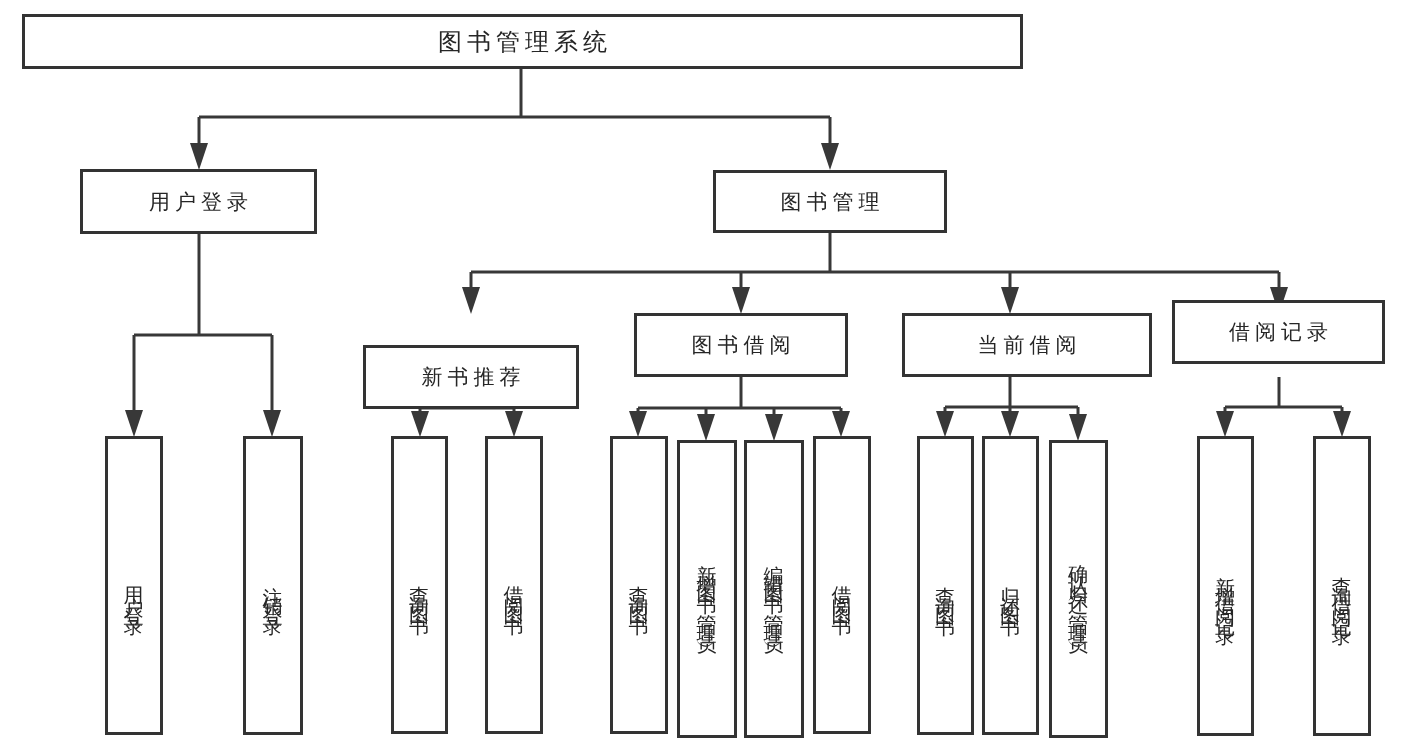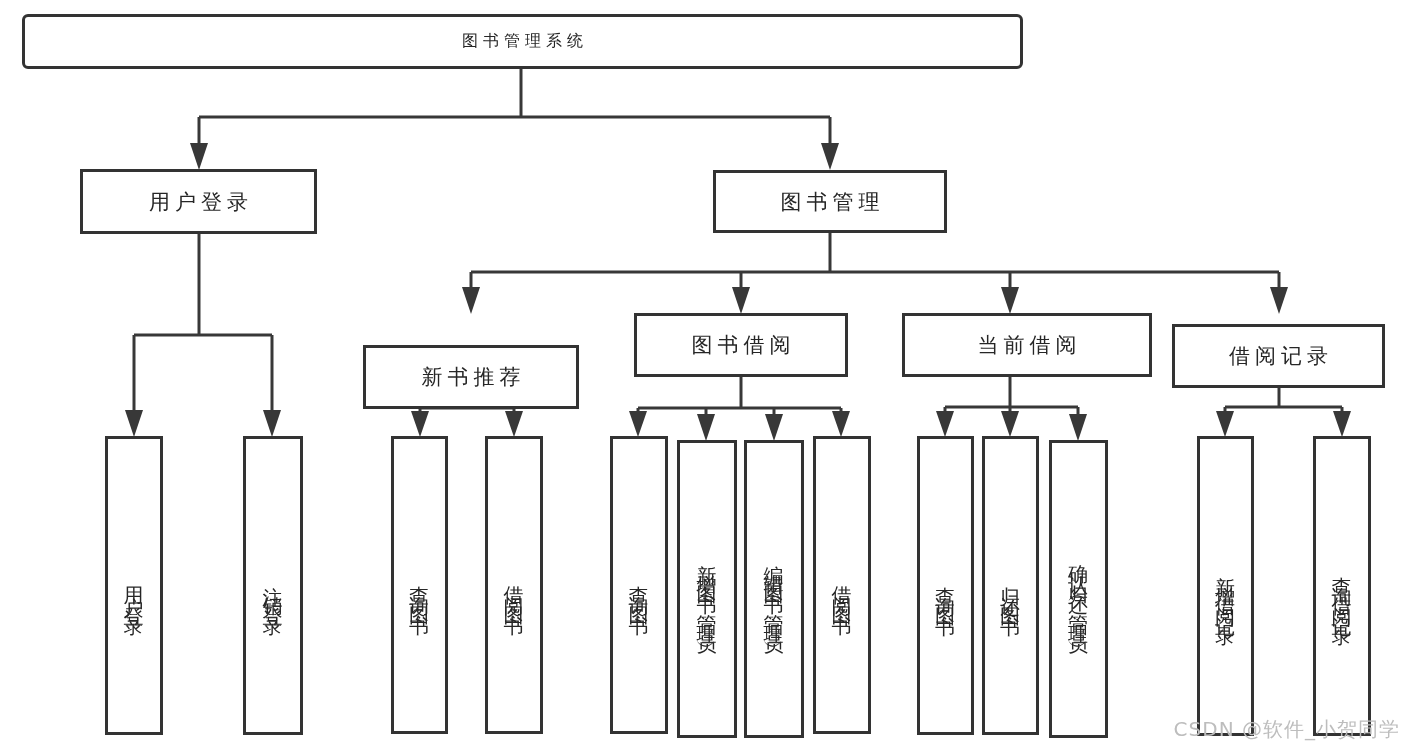--- a/index.html
+++ b/index.html
@@ -31,22 +31,21 @@
     justify-content: center;
     color: #262626;
     z-index: 2;
   }
   .hbox {
     font-size: 21px;
     letter-spacing: 5px;
     white-space: nowrap;
   }
   .hbox.root-box {
-    font-size: 16px;
-    border-radius: 6px;
+    font-size: 24px;
   }
   .hbox span { transform: translateX(2.5px); } 
   .vbox span {
     writing-mode: vertical-lr;
     text-orientation: mixed;
     font-size: 20px;
     letter-spacing: 10px;
     line-height: 1;
     margin-bottom: -10px; 
     white-space: nowrap;
@@ -146,21 +145,21 @@
 
   <div class="node hbox" style="left:363px; top:313px; width:216px; height:64px;margin-top:32px;">
     <span>新书推荐</span>
   </div>
   <div class="node hbox" style="left:634px; top:313px; width:214px; height:64px;">
     <span>图书借阅</span>
   </div>
   <div class="node hbox" style="left:902px; top:313px; width:250px; height:64px;">
     <span>当前借阅</span>
   </div>
-  <div class="node hbox" style="left:1172px; top:324px; width:213px; height:64px;">
+  <div class="node hbox" style="left:1172px; top:300px; width:213px; height:64px;">
     <span>借阅记录</span>
   </div>
 
   <div class="node vbox" style="left:105px; top:436px; width:58px; height:299px;">
     <span>用户登录</span>
   </div>
   <div class="node vbox" style="left:243px; top:436px; width:60px; height:299px;">
     <span>注销登录</span>
   </div>
 
@@ -194,15 +193,14 @@
     <span>确认归还（管理员）</span>
   </div>
 
   <div class="node vbox" style="left:1197px; top:436px; width:57px; height:300px;">
     <span>新增借阅记录</span>
   </div>
   <div class="node vbox" style="left:1313px; top:436px; width:58px; height:300px;">
     <span>查询借阅记录</span>
   </div>
 
-  <div class="watermark">CSDN @软件_小贺同学</div>
 
 </div>
 
 </body></html>

